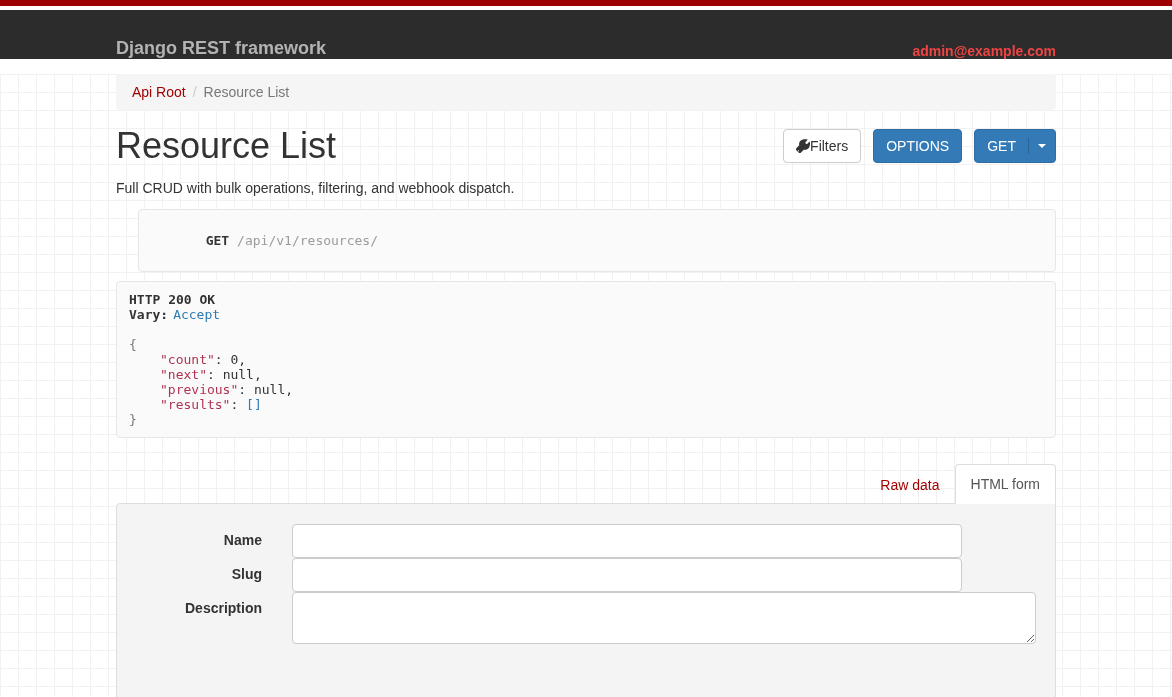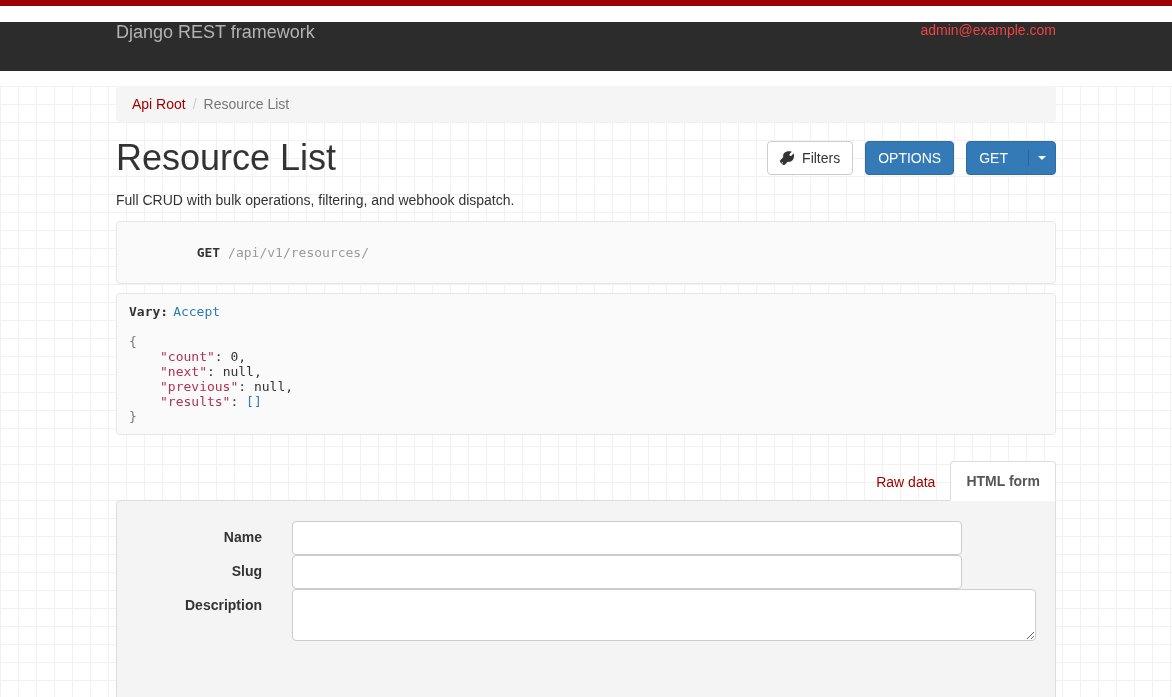--- a/index.html
+++ b/index.html
@@ -5,22 +5,22 @@
   * { box-sizing: border-box; }
   html, body { margin: 0; padding: 0; }
   body {
     width: 1172px; height: 697px; overflow: hidden;
     font-family: "Liberation Sans", sans-serif;
     color: #333; background: #fff;
   }
   .topbar { height: 6px; background: #9c0000; }
   .navbar { height: 49px; background: #2c2c2c; }
   .nav-inner {
-    width: 940px; margin: 16px auto; height: 100%;
-    display: flex; align-items: flex-start; justify-content: space-between;
+    width: 940px; margin: 4px auto; height: 100%;
+    display: flex; align-items: flex-end; justify-content: space-between; font-weight: bold;
   }
   .brand { color: #b3b3b3; font-size: 18px; }
   .user-menu { color: #ef4444; font-size: 14px; cursor: pointer; }
 
   .page-bg {
     height: 642px;
     background-color: #ffffff;
     background-image:
       linear-gradient(to right, #f1f1f1 1px, transparent 1px),
       linear-gradient(to bottom, #f1f1f1 1px, transparent 1px);
@@ -36,38 +36,38 @@
   .crumb-link { color: #a30000; text-decoration: none; }
   .crumb-sep { color: #cccccc; margin: 0 7px; }
   .crumb-active { color: #777777; }
 
   .title-row { margin-top: 16px; display: flex; justify-content: space-between; align-items: flex-start; }
   h1.page-title { margin: 0; font-size: 36px; font-weight: 400; color: #333; line-height: 40px; }
   .toolbar { display: flex; gap: 12px; padding-top: 3px; }
   .btn {
     font-size: 14px; line-height: 20px; padding: 6px 12px;
     border: 1px solid #cccccc; border-radius: 4px; background: #fff;
-    color: #333; cursor: pointer; display: inline-flex; align-items: center; gap: 8px;
+    color: #333; cursor: pointer; display: inline-flex; align-items: center; gap: 0;
     font-family: "Liberation Sans", sans-serif;
   }
   .btn-primary { background: #337ab7; border-color: #2e6da4; color: #fff; justify-content: flex-end; }
   .btn-split { display: inline-flex; padding: 0; overflow: hidden; }
   .btn-split .btn-main { padding: 6px 12px; }
   .btn-split .btn-caret { padding: 6px 9px; border-left: 1px solid #2a6396; display: flex; align-items: center; }
   .caret { display: inline-block; width: 0; height: 0; border-left: 4px solid transparent; border-right: 4px solid transparent; border-top: 4px solid #333; }
   .caret-white { border-top-color: #fff; }
   .wrench { width: 14px; height: 14px; }
 
   .description { margin: 14px 0 0 0; font-size: 14px; color: #333; }
 
   .code-box {
     background: #fafafa; border: 1px solid #e6e6e6; border-radius: 4px;
     font-family: "DejaVu Sans Mono", monospace; font-size: 13px;
   }
-  .request-box { margin-top: 13px; padding: 8px 17px; }
+  .request-box { margin-top: 13px; padding: 8px 4px; margin-left: 22px; }
   .response-box { margin-top: 9px; padding: 10px 12px; }
   .code-line { white-space: pre; line-height: 15px; min-height: 15px; }
   .method { font-weight: bold; color: #333; }
   .path { color: #9b9b9b; margin-left: 8px; }
   .hdr-status { font-weight: bold; color: #333; }
   .hdr-name { font-weight: bold; color: #333; }
   .hdr-val { color: #2d7bb2; margin-left: 5px; }
   .punc { color: #777777; }
   .json-key { color: #b03352; }
   .json-colon { color: #333; }
@@ -75,21 +75,21 @@
   .json-val.val-blue { color: #2d7bb2; }
   .indent { padding-left: 31px; }
 
   .tab-row { margin-top: 26px; display: flex; justify-content: flex-end; align-items: flex-end; position: relative; z-index: 2; text-align: right; }
   .tab-link {
     color: #a30000; font-size: 14px; padding: 10px 15px; text-decoration: none; cursor: pointer;
   }
   .tab-active {
     background: #ffffff; border: 1px solid #dddddd; border-bottom-color: transparent;
     border-radius: 4px 4px 0 0; padding: 11px 15px; font-size: 14px; color: #555;
-    margin-bottom: -1px; cursor: pointer; font-weight: bold;
+    margin-bottom: -1px; cursor: pointer;
   }
 
   .form-panel {
     background: #f4f4f4; border: 1px solid #dddddd; border-radius: 4px 0 4px 4px;
     padding: 20px 0; height: 290px; position: relative; z-index: 1;
   }
   .form-row { display: flex; align-items: flex-start; }
   .form-label {
     flex: 0 0 175px; text-align: right; padding-right: 30px; padding-top: 8px;
     font-size: 14px; font-weight: bold; color: #333;
@@ -149,20 +149,21 @@
 
     <p class="description">Full CRUD with bulk operations, filtering, and webhook dispatch.</p>
 
     <div class="code-box request-box">
       <div class="code-line">
         <span class="method">GET</span><span class="path">/api/v1/resources/</span>
       </div>
     </div>
 
     <div class="code-box response-box">
+      <div class="code-line"><span class="hdr-status">HTTP 200 OK</span></div>
       <div class="code-line"><span class="hdr-name">Vary:</span><span class="hdr-val">Accept</span></div>
       <div class="code-line"></div>
       <div class="code-line"><span class="punc">{</span></div>
       <div class="code-line indent"><span class="json-key">"count"</span><span class="json-colon">: </span><span class="json-val">0</span><span class="json-colon">,</span></div>
       <div class="code-line indent"><span class="json-key">"next"</span><span class="json-colon">: </span><span class="json-val">null</span><span class="json-colon">,</span></div>
       <div class="code-line indent"><span class="json-key">"previous"</span><span class="json-colon">: </span><span class="json-val">null</span><span class="json-colon">,</span></div>
       <div class="code-line indent"><span class="json-key">"results"</span><span class="json-colon">: </span><span class="json-val val-blue">[]</span><span class="json-colon"></span></div>
       <div class="code-line"><span class="punc">}</span></div>
     </div>
 

